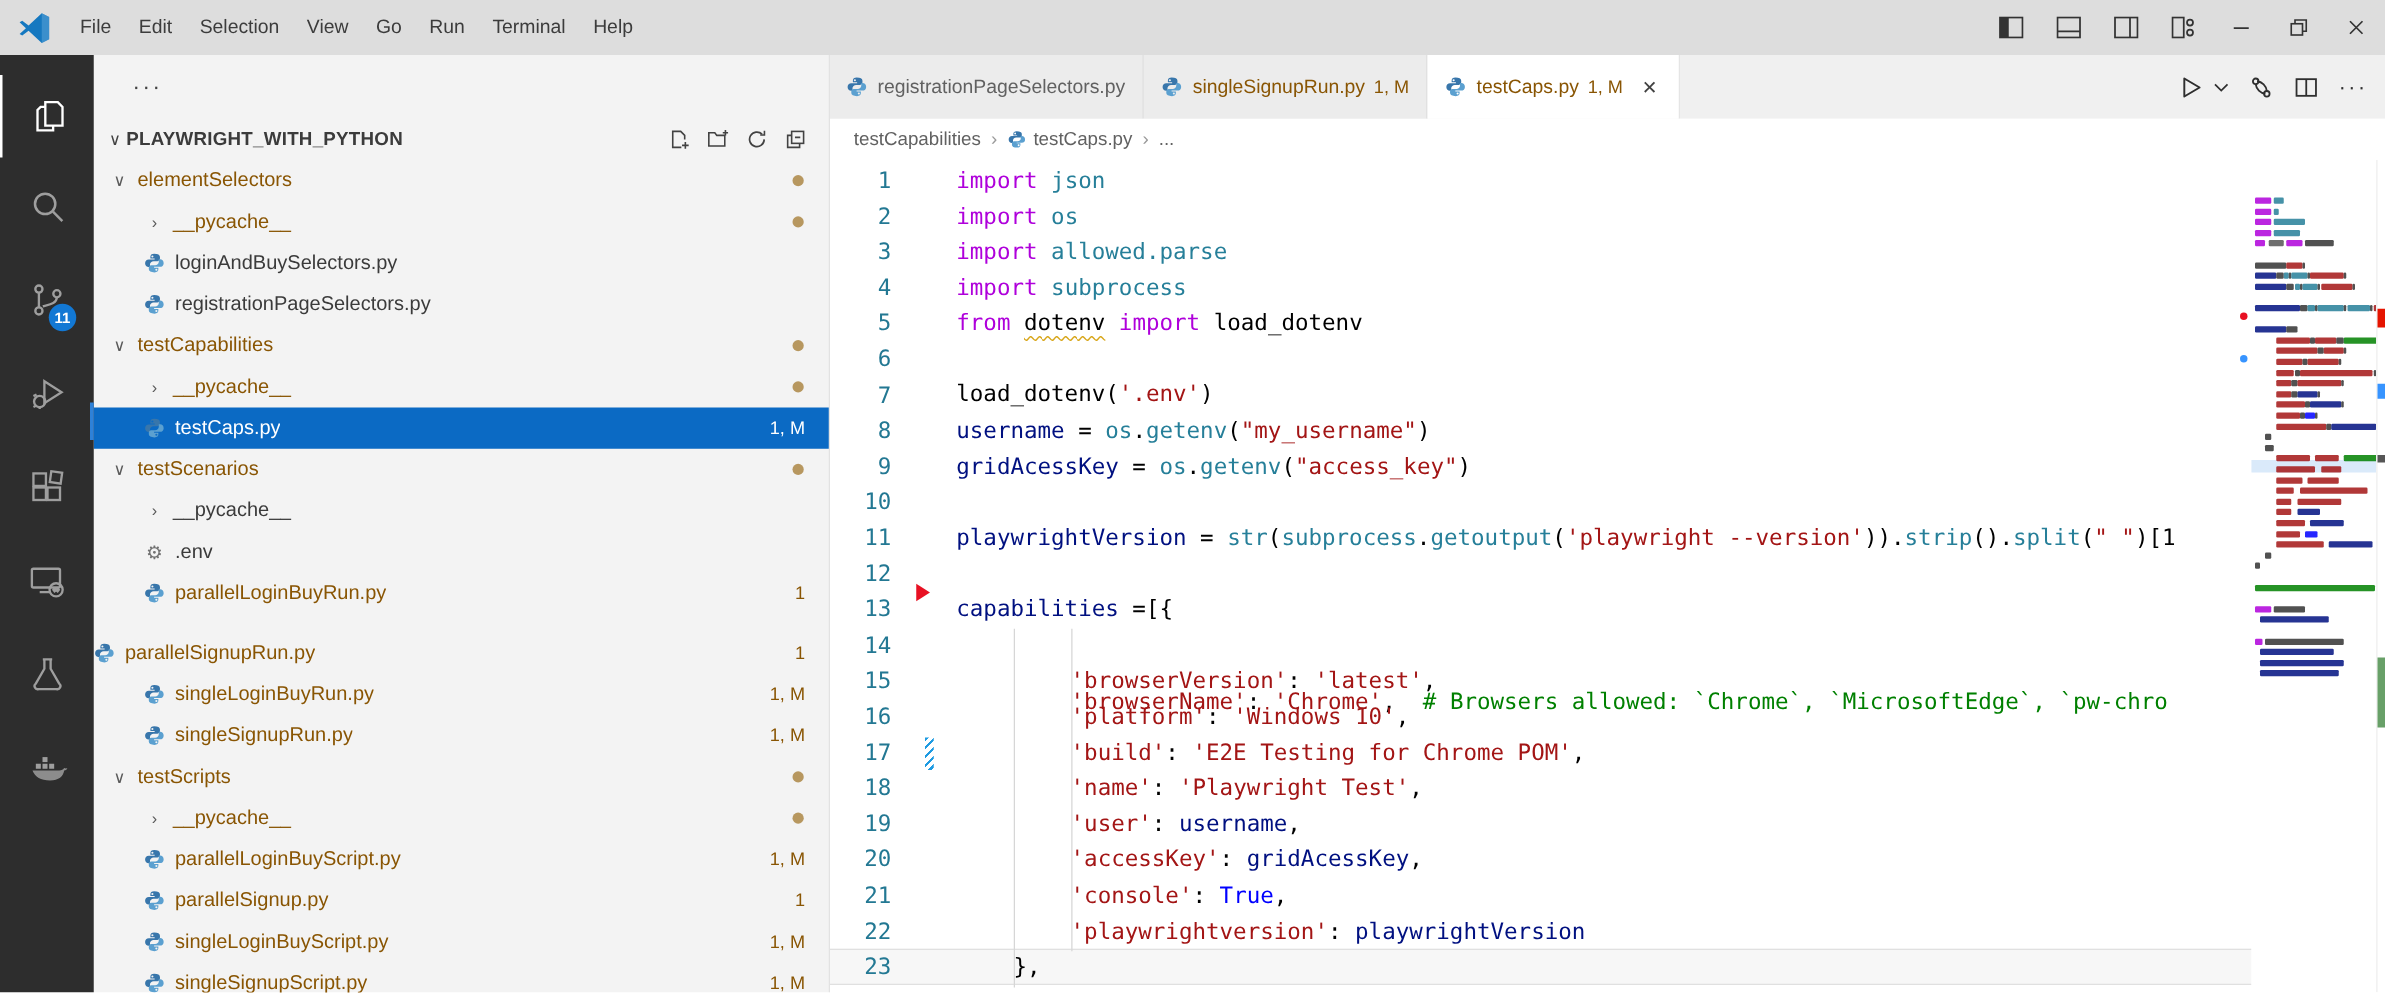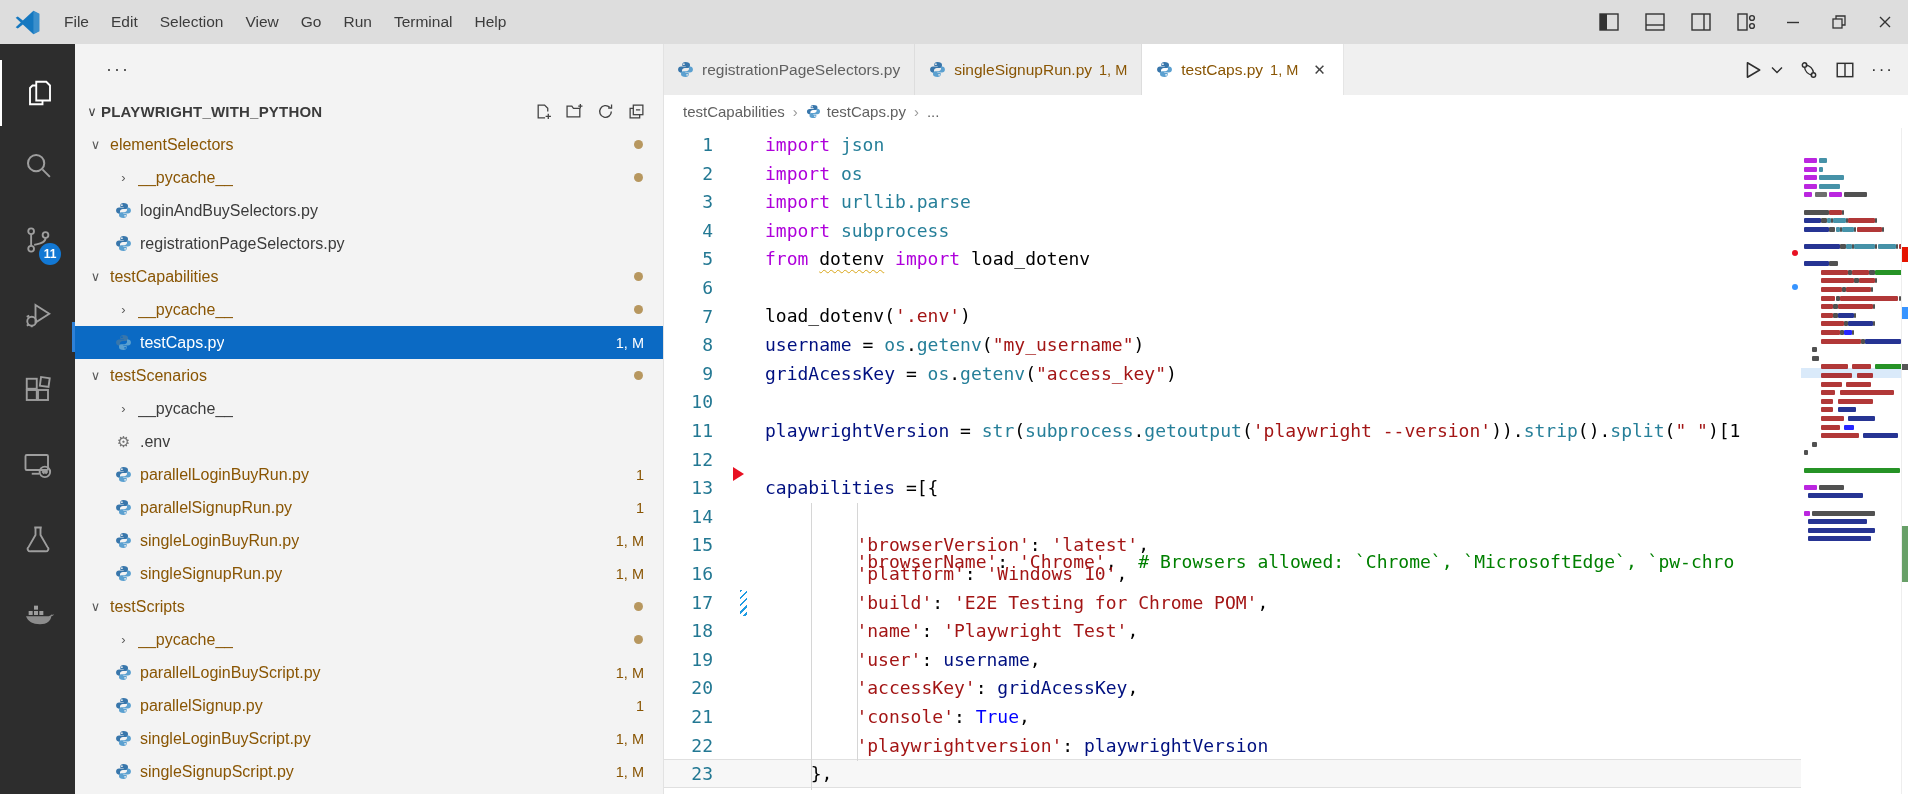--- a/index.html
+++ b/index.html
@@ -332,21 +332,21 @@
         <span class="ficon">
           <svg viewBox="0 0 16 16" width="17" height="17">
             <path fill="#3876ab" d="M7.9 1C5.9 1 5 1.9 5 3.3v1.3h3.2v.6H3.8C2.2 5.2 1 6.3 1 8.1s1.2 2.9 2.7 2.9h1V8.9c0-1.4 1.3-2.4 2.7-2.4h3c1.1 0 1.8-.8 1.8-1.9V3.3C12.2 1.9 10.6 1 7.9 1zM6.5 2.2a.8.8 0 110 1.6.8.8 0 010-1.6z"></path>
             <path fill="#5ba0d0" d="M8.1 15c2 0 2.9-.9 2.9-2.3v-1.3H7.8v-.6h4.4c1.6 0 2.8-1 2.8-2.8S13.8 5.1 12.3 5.1h-1v2.1c0 1.4-1.3 2.4-2.7 2.4h-3c-1.1 0-1.8.8-1.8 1.9v1.2C3.8 14.1 5.4 15 8.1 15zM9.5 13.8a.8.8 0 110-1.6.8.8 0 010 1.6z"></path>
           </svg>
         </span>
         <span class="lbl">parallelLoginBuyRun.py</span>
         <span class="grow"></span>
         <span class="badge">1</span>
       </div>
-      <div class="tree-row mod" style="padding-left: 40px;">
+      <div class="tree-row mod" style=" margin-top: 15px;">
         <span class="ficon">
           <svg viewBox="0 0 16 16" width="17" height="17">
             <path fill="#3876ab" d="M7.9 1C5.9 1 5 1.9 5 3.3v1.3h3.2v.6H3.8C2.2 5.2 1 6.3 1 8.1s1.2 2.9 2.7 2.9h1V8.9c0-1.4 1.3-2.4 2.7-2.4h3c1.1 0 1.8-.8 1.8-1.9V3.3C12.2 1.9 10.6 1 7.9 1zM6.5 2.2a.8.8 0 110 1.6.8.8 0 010-1.6z"></path>
             <path fill="#5ba0d0" d="M8.1 15c2 0 2.9-.9 2.9-2.3v-1.3H7.8v-.6h4.4c1.6 0 2.8-1 2.8-2.8S13.8 5.1 12.3 5.1h-1v2.1c0 1.4-1.3 2.4-2.7 2.4h-3c-1.1 0-1.8.8-1.8 1.9v1.2C3.8 14.1 5.4 15 8.1 15zM9.5 13.8a.8.8 0 110-1.6.8.8 0 010 1.6z"></path>
           </svg>
         </span>
         <span class="lbl">parallelSignupRun.py</span>
         <span class="grow"></span>
         <span class="badge">1</span>
       </div>
@@ -537,21 +537,21 @@
         <div class="lineno" style="top: 546.4px; padding-right: 15px; box-sizing: border-box;">20</div>
         <div class="lineno" style="top: 575px; padding-right: 15px; box-sizing: border-box;">21</div>
         <div class="lineno" style="top: 603.6px; padding-right: 15px; box-sizing: border-box;">22</div>
         <div class="lineno" style="top: 632.2px; padding-right: 15px; box-sizing: border-box;">23</div>
       </div>
     <div class="indent-guide" style="left:148px;top:375px;height:287px"></div>
     <div class="indent-guide" style="left:194px;top:375px;height:258px"></div>
     <div class="codelines" id="codelines">
         <div class="code-line" style="top: 3px; padding-left: 0px;"><span class="tk-k">import</span><span class="tk-d"> </span><span class="tk-m">json</span></div>
         <div class="code-line" style="top: 31.6px; padding-left: 0px;"><span class="tk-k">import</span><span class="tk-d"> </span><span class="tk-m">os</span></div>
-        <div class="code-line" style="top: 60.2px; padding-left: 0px;"><span class="tk-k">import</span><span class="tk-d"> </span><span class="tk-m">urllib.parse</span></div>
+        <div class="code-line" style="top: 60.2px; padding-left: 0px;"><span class="tk-k">import</span><span class="tk-d"> </span><span class="tk-m">allowed.parse</span></div>
         <div class="code-line" style="top: 88.8px; padding-left: 0px;"><span class="tk-k">import</span><span class="tk-d"> </span><span class="tk-m">subprocess</span></div>
         <div class="code-line" style="top: 117.4px; padding-left: 0px;"><span class="tk-k">from</span><span class="tk-d"> </span><span class="tk-w">dotenv</span><span class="tk-d"> </span><span class="tk-k">import</span><span class="tk-d"> </span><span class="tk-d">load_dotenv</span></div>
         <div class="code-line" style="top: 146px; padding-left: 0px;"></div>
         <div class="code-line" style="top: 174px; padding-left: 0px;"><span class="tk-d">load_dotenv(</span><span class="tk-s">'.env'</span><span class="tk-d">)</span></div>
         <div class="code-line" style="top: 203.2px; padding-left: 0px;"><span class="tk-v">username</span><span class="tk-d"> = </span><span class="tk-m">os</span><span class="tk-d">.</span><span class="tk-m">getenv</span><span class="tk-d">(</span><span class="tk-s">"my_username"</span><span class="tk-d">)</span></div>
         <div class="code-line" style="top: 231.8px; padding-left: 0px;"><span class="tk-v">gridAcessKey</span><span class="tk-d"> = </span><span class="tk-m">os</span><span class="tk-d">.</span><span class="tk-m">getenv</span><span class="tk-d">(</span><span class="tk-s">"access_key"</span><span class="tk-d">)</span></div>
         <div class="code-line" style="top: 260.4px; padding-left: 0px;"></div>
         <div class="code-line" style="top: 289px; padding-left: 0px;"><span class="tk-v">playwrightVersion</span><span class="tk-d"> = </span><span class="tk-m">str</span><span class="tk-d">(</span><span class="tk-m">subprocess</span><span class="tk-d">.</span><span class="tk-m">getoutput</span><span class="tk-d">(</span><span class="tk-s">'playwright --version'</span><span class="tk-d">)).</span><span class="tk-m">strip</span><span class="tk-d">().</span><span class="tk-m">split</span><span class="tk-d">(</span><span class="tk-s">" "</span><span class="tk-d">)[1</span></div>
         <div class="code-line" style="top: 317.6px; padding-left: 0px;"></div>
         <div class="code-line" style="top: 346.2px; padding-left: 0px;"><span class="tk-v">capabilities</span><span class="tk-d"> =[{</span></div>

